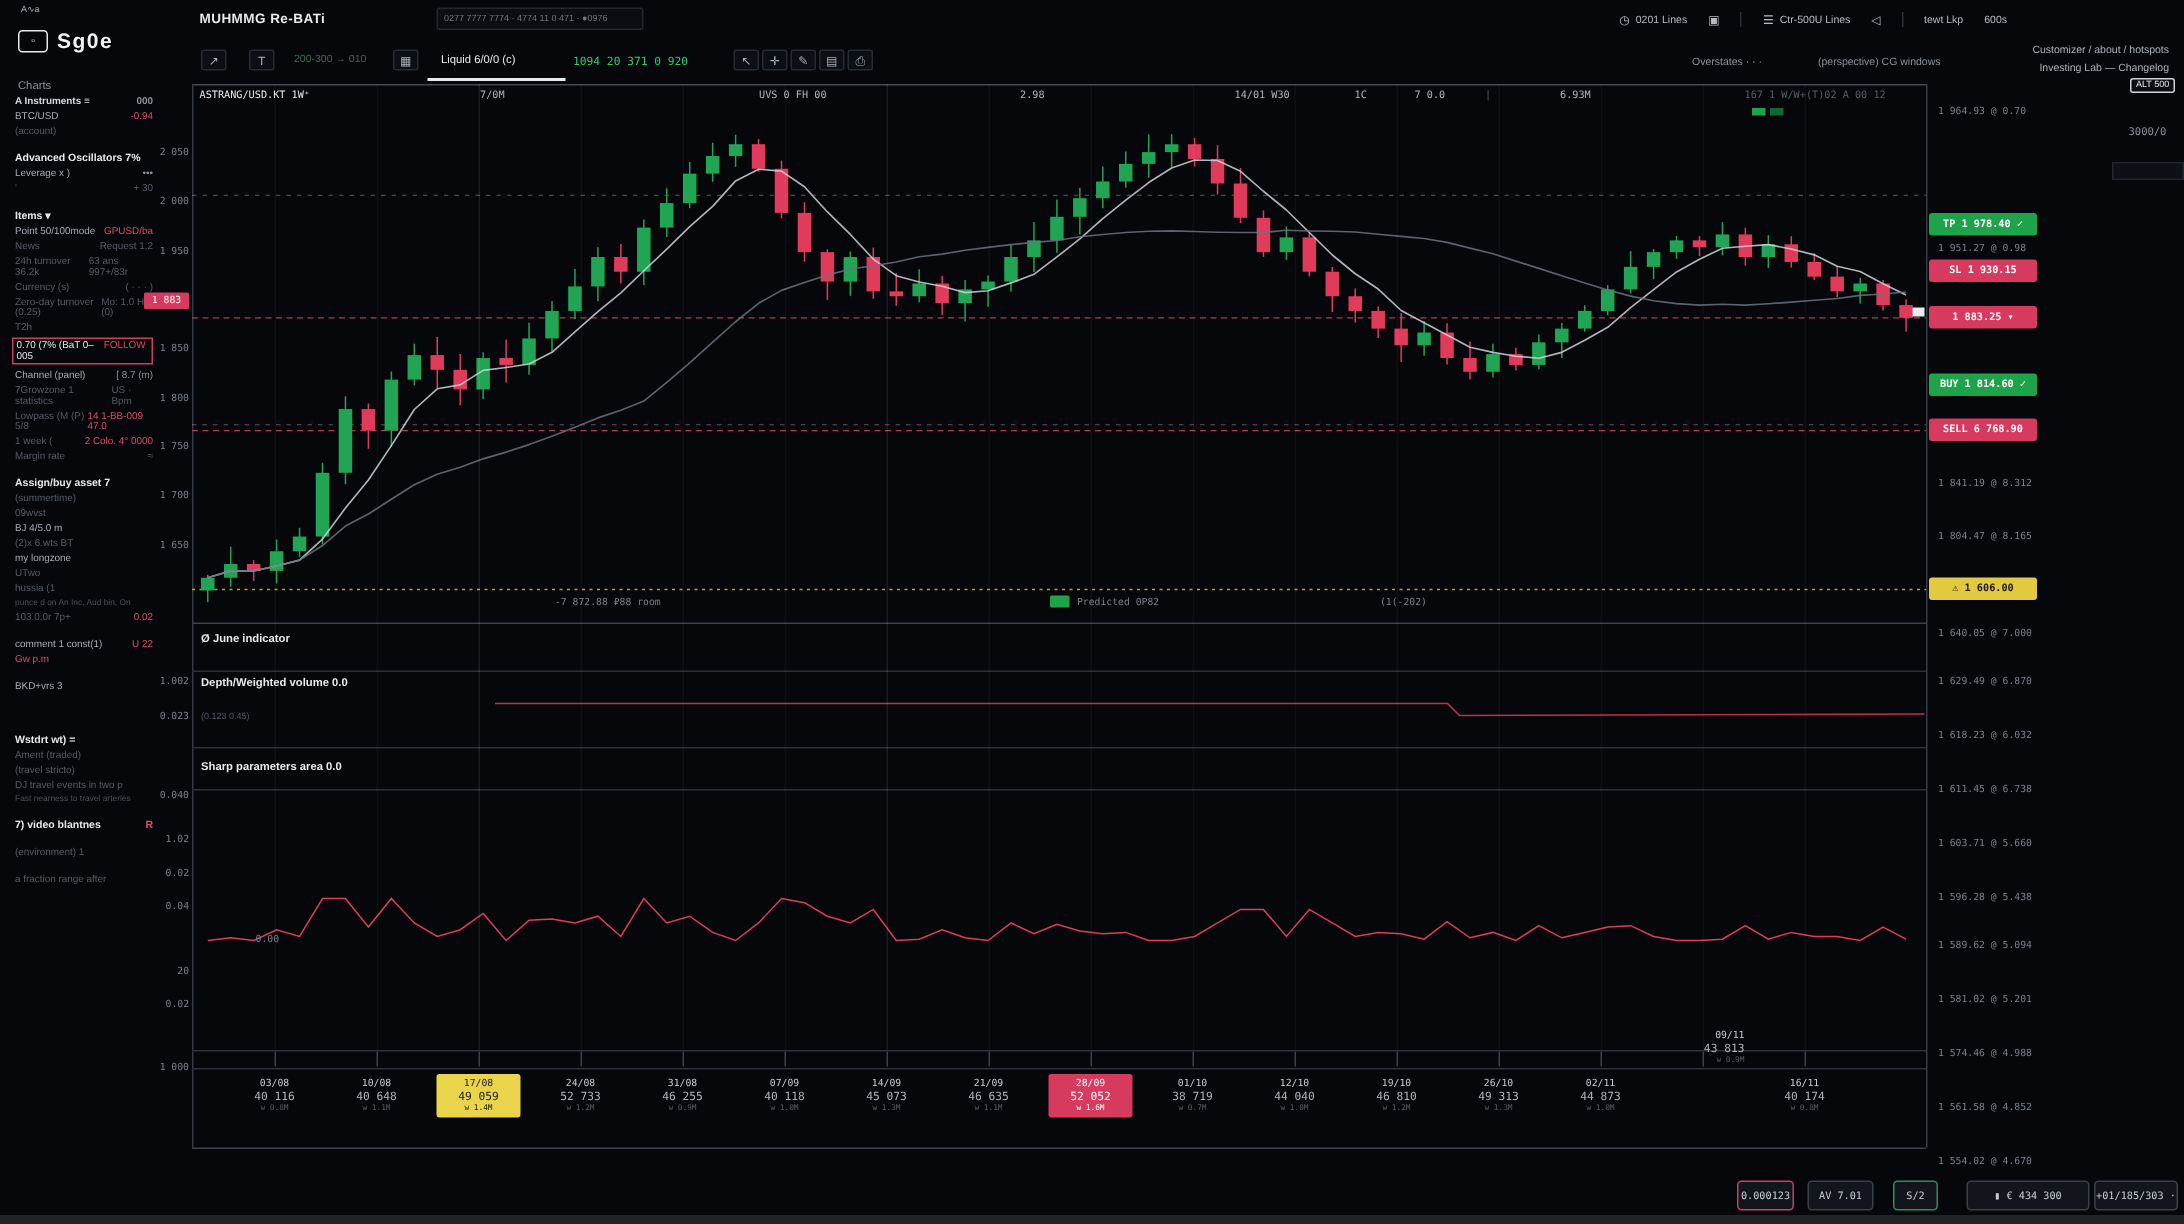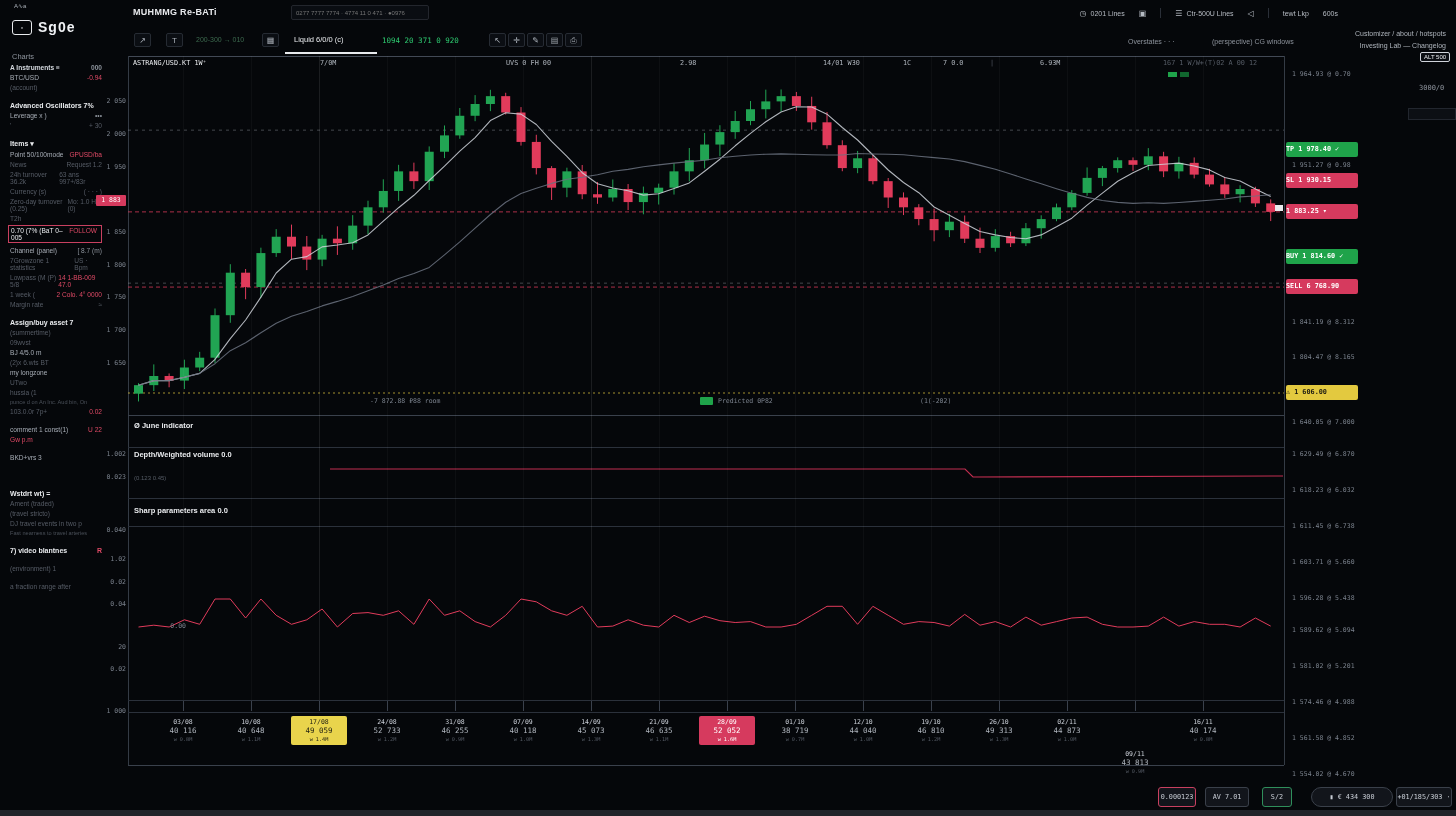--- a/index.html
+++ b/index.html
@@ -42,21 +42,21 @@
   .srow.sp2 { margin-top:26px; }
   .srow.boxed { border:1px solid #c94060; margin:2px 2px 2px 8px; padding:1px 2px; color:#e8eaed; }
   .srow .sv.red { color:#e04a66; }
 
   
   .lx { position:absolute; right:1330px; font-size:6.5px; color:#7a818c; font-family:"DejaVu Sans Mono",monospace; }
   .lx-tag { position:absolute; left:96px; width:30px; height:11px; background:#d63a5e; color:#fff;
     font-size:6.5px; text-align:center; line-height:11px; border-radius:1px; font-family:"DejaVu Sans Mono",monospace;}
   .rx { position:absolute; left:1292px; font-size:6.5px; color:#7a818c; font-family:"DejaVu Sans Mono",monospace; }
   .rx-tag { position:absolute; left:1286px; width:72px; height:15px; border-radius:2px; color:#fff;
-    font-size:6.8px; font-weight:bold; line-height:15px; font-family:"DejaVu Sans Mono",monospace; }
+    font-size:6.8px; font-weight:bold; text-align:center; line-height:15px; font-family:"DejaVu Sans Mono",monospace; }
 
   
   .tb-icon { position:absolute; top:33px; width:17px; height:14px; border:1px solid #262b33; border-radius:2px;
     color:#aab0b8; font-size:8px; text-align:center; line-height:13px; background:#0b0e13; }
   #tb-tab { position:absolute; left:294px; top:35px; font-size:7.5px; color:#e8eaed; }
   #tb-tab-underline { position:absolute; left:285px; top:52px; width:92px; height:2px; background:#e8eaed; }
   #tb-range { position:absolute; left:196px; top:36px; font-size:7px; color:#3d6b4f; }
   #tb-stats { position:absolute; left:382px; top:36px; font-size:7.5px; color:#2ecc71; font-family:"DejaVu Sans Mono",monospace; }
 
   
@@ -555,21 +555,21 @@
       <div class="dcol " style="left: 971px; top: 716px; padding: 2px 0px;">
         <div class="d1">26/10</div>
         <div class="d2">49 313</div>
         <div class="d3">w 1.3M</div>
       </div>
       <div class="dcol " style="left: 1039px; top: 716px; padding: 2px 0px;">
         <div class="d1">02/11</div>
         <div class="d2">44 873</div>
         <div class="d3">w 1.0M</div>
       </div>
-      <div class="dcol " style="left: 1107px; top: 748px; padding: 2px 0px;">
+      <div class="dcol " style="left: 1107px; top: 684px; padding: 2px 0px; text-align: right;">
         <div class="d1">09/11</div>
         <div class="d2">43 813</div>
         <div class="d3">w 0.9M</div>
       </div>
       <div class="dcol " style="left: 1175px; top: 716px; padding: 2px 0px;">
         <div class="d1">16/11</div>
         <div class="d2">40 174</div>
         <div class="d3">w 0.8M</div>
       </div>
     </div>
@@ -666,15 +666,15 @@
     <div class="rx" style="top: 770px;">1 554.02 @ 4.670</div>
     <div class="rx-tag" style="top: 142px; background: rgb(31, 163, 74); color: rgb(255, 255, 255);">TP 1 978.40 ✓</div>
     <div class="rx-tag" style="top: 173px; background: rgb(214, 58, 94); color: rgb(255, 255, 255);">SL 1 930.15</div>
     <div class="rx-tag" style="top: 204px; background: rgb(214, 58, 94); color: rgb(255, 255, 255);">1 883.25 ▾</div>
     <div class="rx-tag" style="top: 249px; background: rgb(31, 163, 74); color: rgb(255, 255, 255);">BUY 1 814.60 ✓</div>
     <div class="rx-tag" style="top: 279px; background: rgb(214, 58, 94); color: rgb(255, 255, 255);">SELL 6 768.90</div>
     <div class="rx-tag" style="top: 385px; background: rgb(227, 201, 63); color: rgb(27, 27, 18);">⚠ 1 606.00</div>
     <div class="sbtn red" style="left: 1158px; width: 38px;">0.000123</div>
     <div class="sbtn " style="left: 1205px; width: 44px;">AV 7.01</div>
     <div class="sbtn green" style="left: 1262px; width: 30px;">S/2</div>
-    <div class="sbtn " style="left: 1311px; width: 82px; border-radius: 10px;">▮ € 434 300</div>
+    <div class="sbtn " style="left: 1311px; width: 82px;">▮ € 434 300</div>
     <div class="sbtn " style="left: 1396px; width: 56px;">+01/185/303 ·</div>
   </div>
 
 </body></html>

